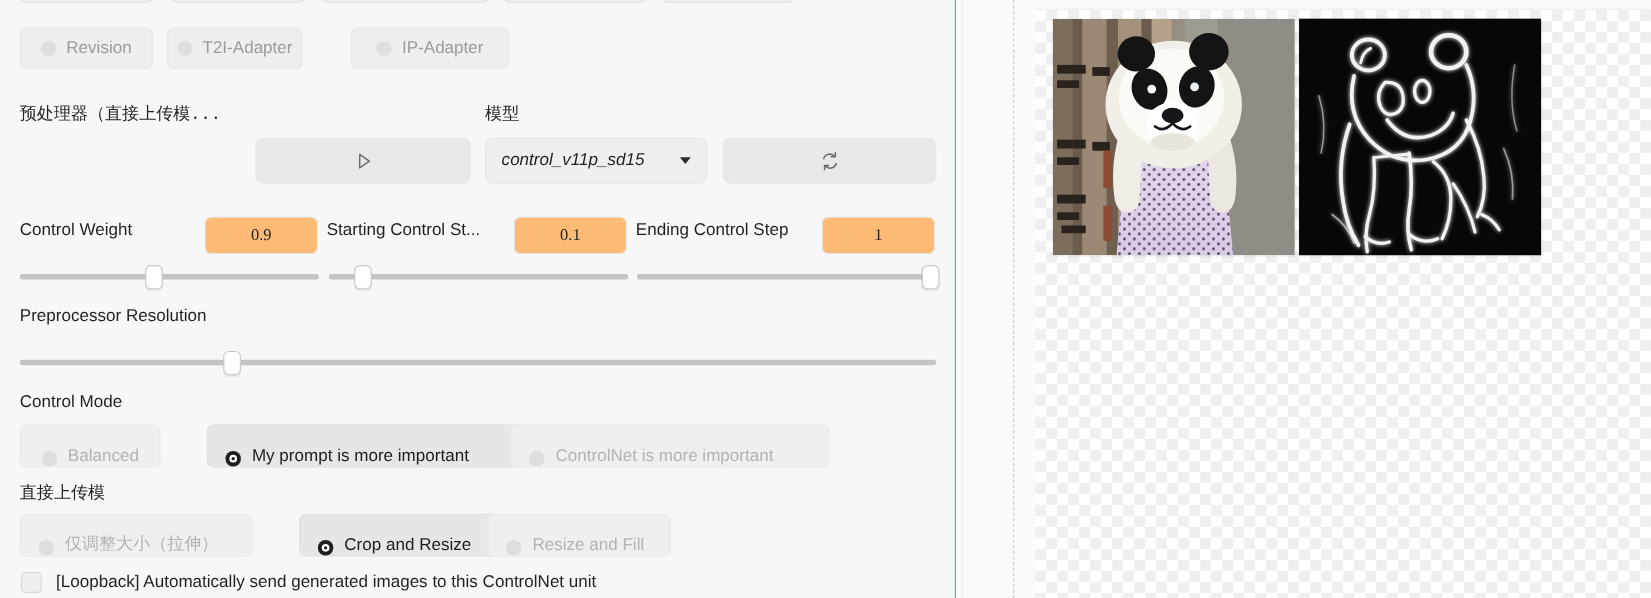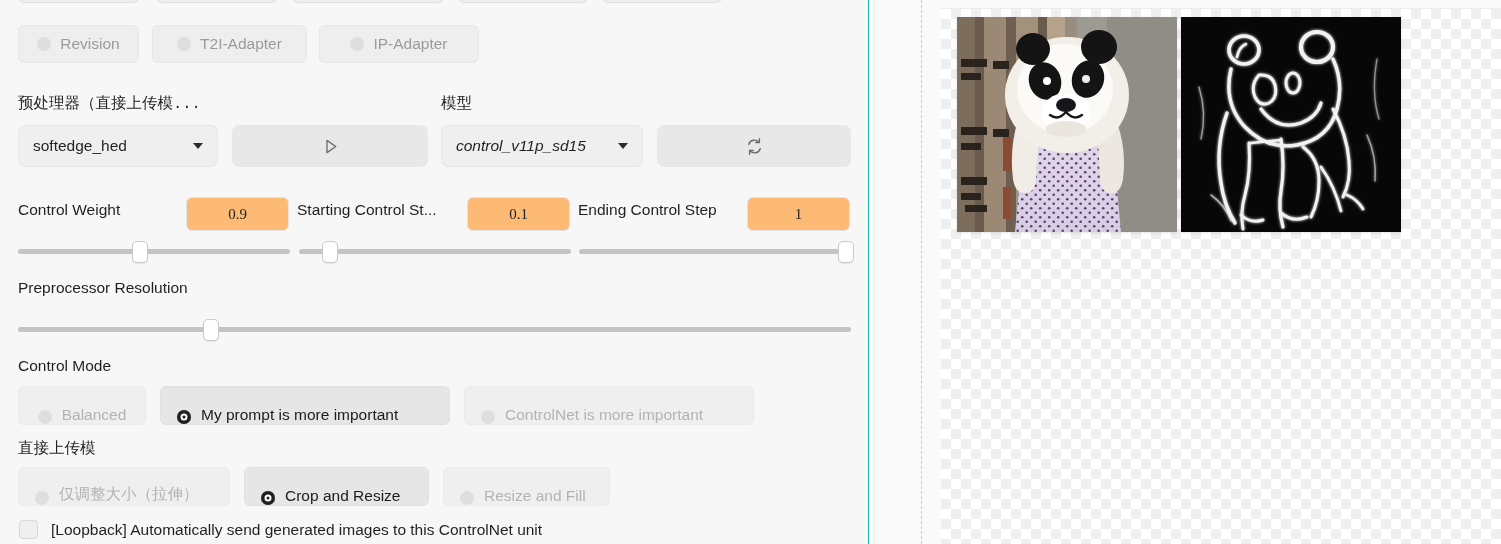--- a/index.html
+++ b/index.html
@@ -162,20 +162,21 @@
     font-size: 15.5px;
     white-space: nowrap;
     background: #efefef;
     border: 1px solid #ebebeb;
     color: #b3b3b3;
   }
   .seg-btn.selected {
     background: #e6e6e6;
     border-color: #e0e0e0;
     color: #1c1c1c;
+    margin-left: 28px;
   }
 
   
   .cbox-row {
     position: absolute;
     display: flex;
     align-items: center;
     gap: 13px;
   }
   .cbox {
@@ -249,34 +250,30 @@
     <div class="cut-btn" style="left:18px;top:-18px;width:121px;height:21px;"></div>
     <div class="cut-btn" style="left:156px;top:-18px;width:121px;height:21px;"></div>
     <div class="cut-btn" style="left:292px;top:-18px;width:152px;height:21px;"></div>
     <div class="cut-btn" style="left:458px;top:-18px;width:130px;height:21px;"></div>
     <div class="cut-btn" style="left:602px;top:-18px;width:120px;height:21px;"></div>
 
     <div class="tog-btn" style="left:18px;top:25px;width:121px;">
       <span class="radio-dot"></span>
       <span>Revision</span>
     </div>
-    <div class="tog-btn" style="left:152px;top:25px;width:155px;">
+    <div class="tog-btn" style="left:152px;top:25px;width:123px;">
       <span class="radio-dot"></span>
       <span>T2I-Adapter</span>
     </div>
-    <div class="tog-btn" style="left:319px;top:25px;width:160px;">
+    <div class="tog-btn" style="left:319px;top:25px;width:144px;">
       <span class="radio-dot"></span>
       <span>IP-Adapter</span>
     </div>
 
     <div class="field-label zh" style="left:18px;top:93px;">预处理器（直接上传模...</div>
-    <div class="dropdown" style="left:18px;top:125px;width:200px;">
-      <span class="dval">softedge_hed</span>
-      <span class="caret"></span>
-    </div>
     <div class="icon-btn" style="left:232px;top:125px;width:196px;">
       <svg viewBox="0 0 24 24" width="21" height="21">
         <path d="M8 5 L18 12 L8 19 Z" fill="none" stroke="#6b6b6b" stroke-width="1.5" stroke-linejoin="round"></path>
       </svg>
     </div>
 
     <div class="field-label zh" style="left:441px;top:93px;">模型</div>
     <div class="dropdown" style="left:441px;top:125px;width:202px;font-style:italic;">
       <span class="dval">control_v11p_sd15</span>
       <span class="caret"></span>

